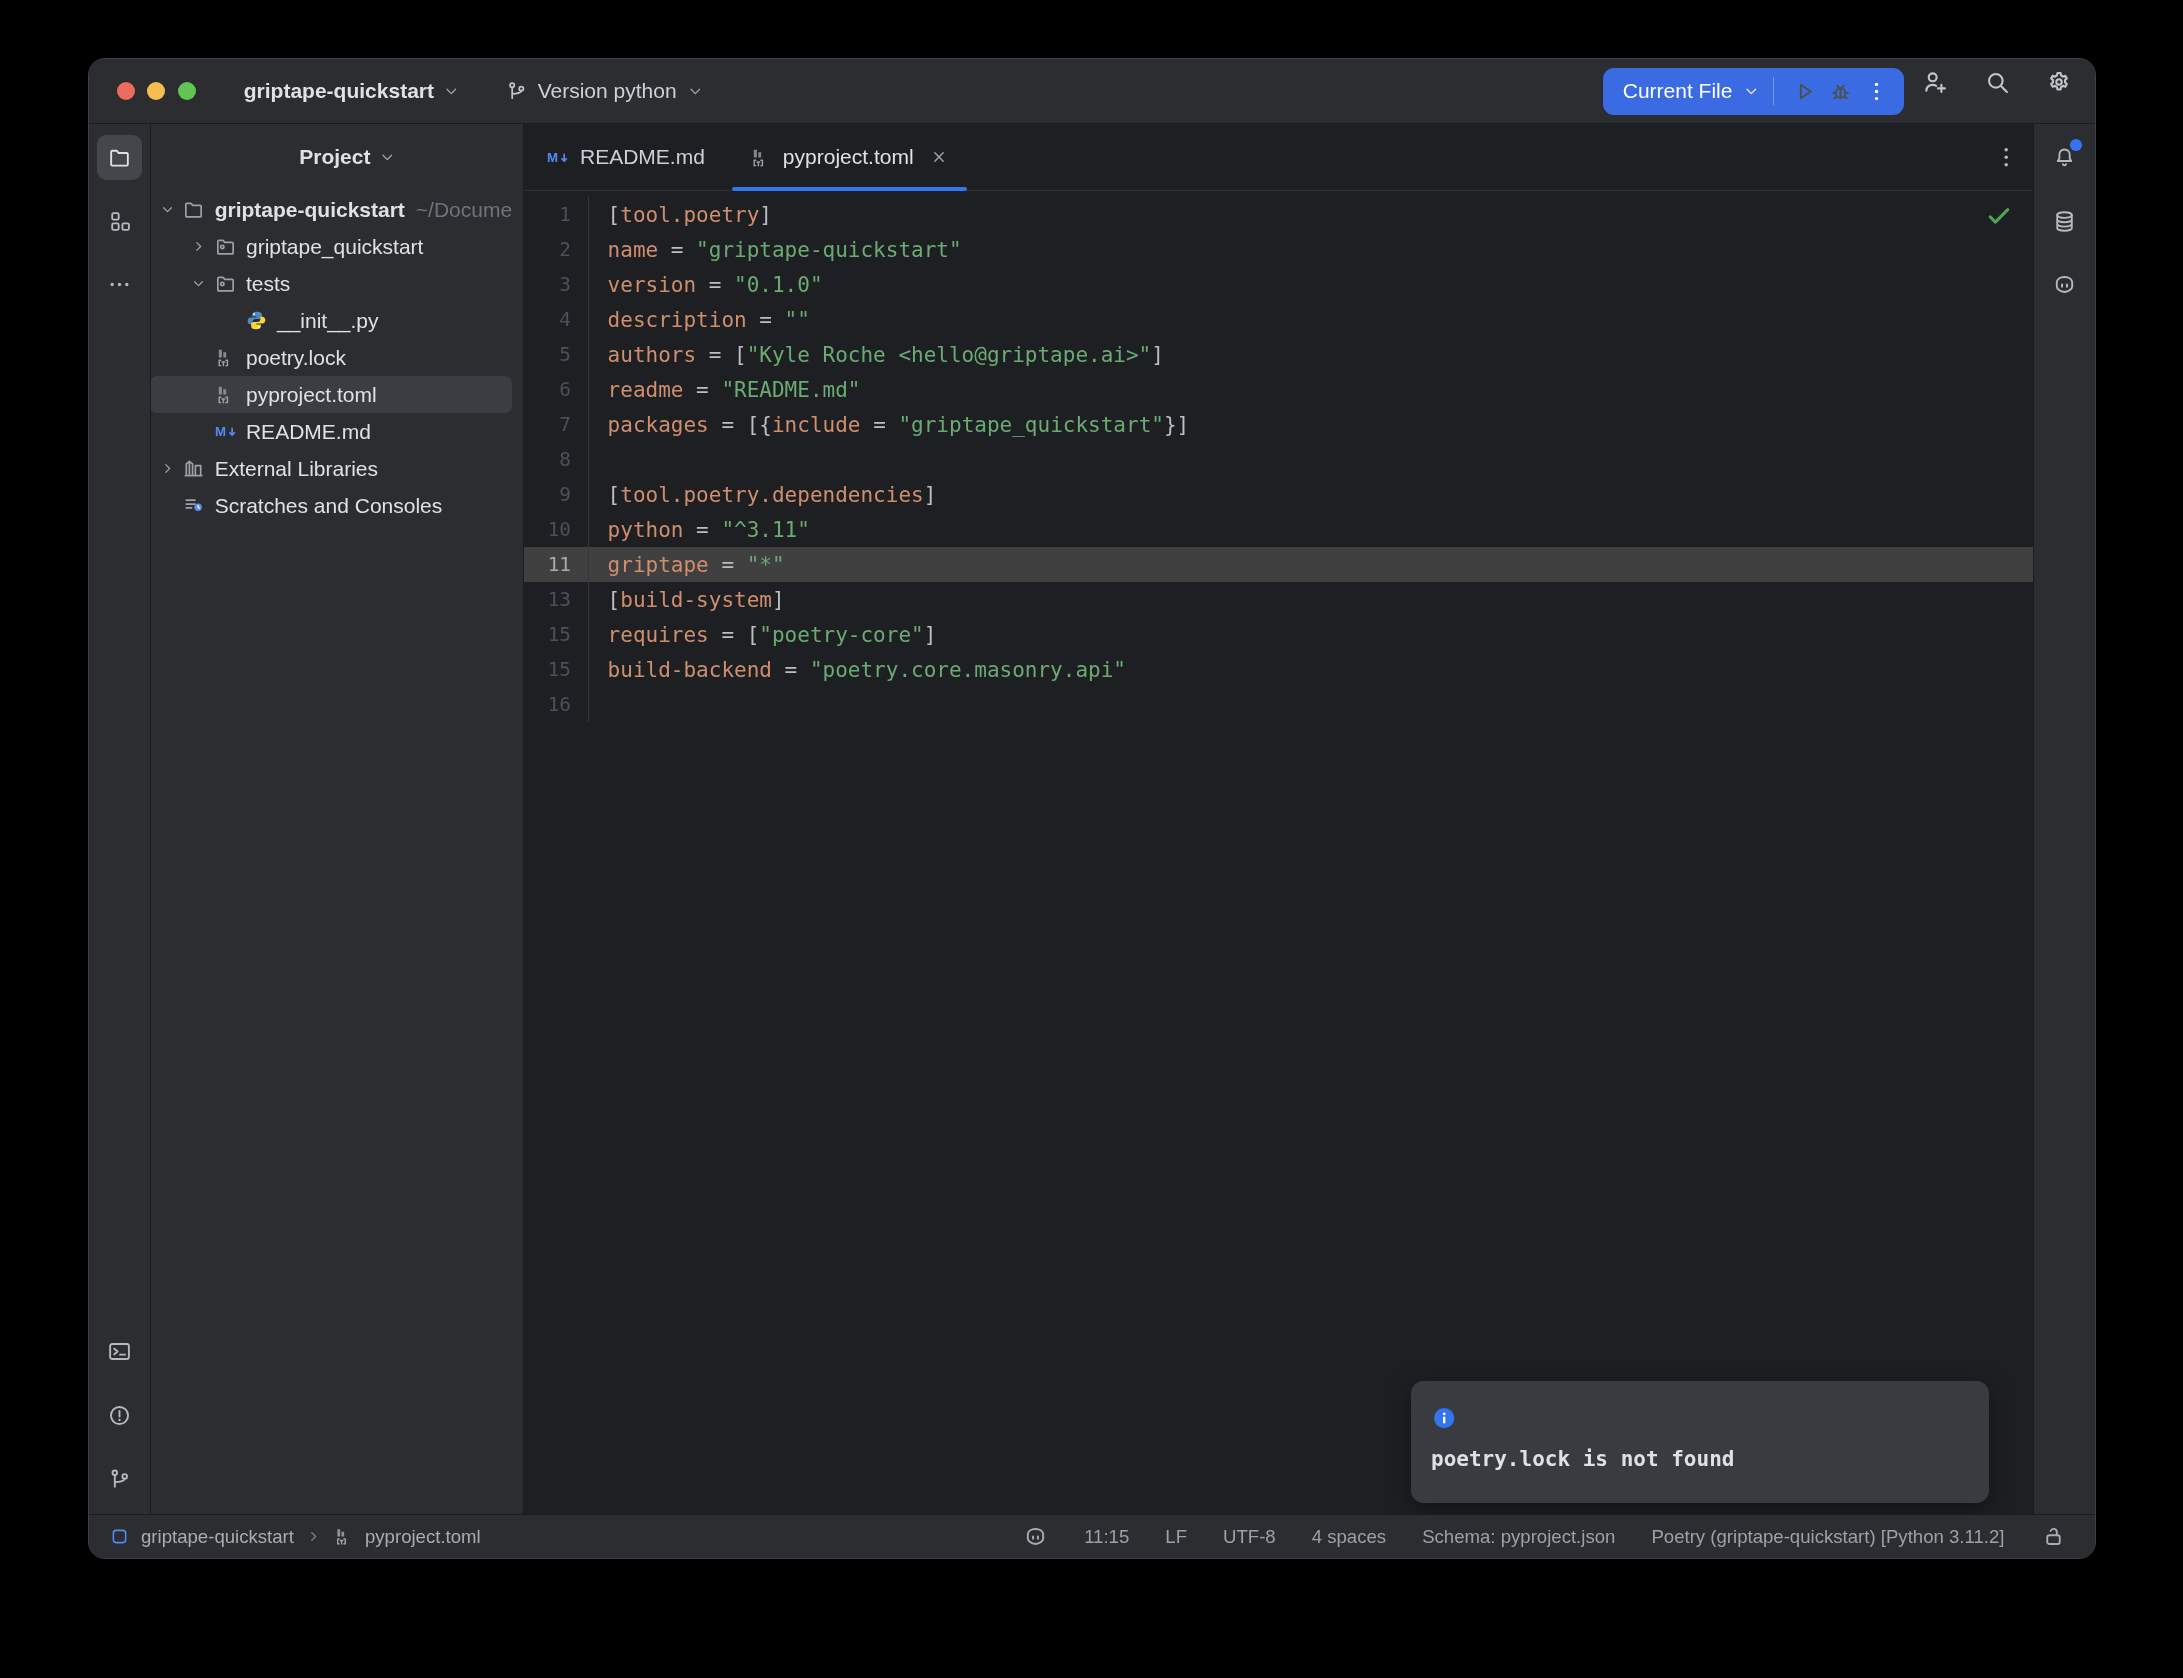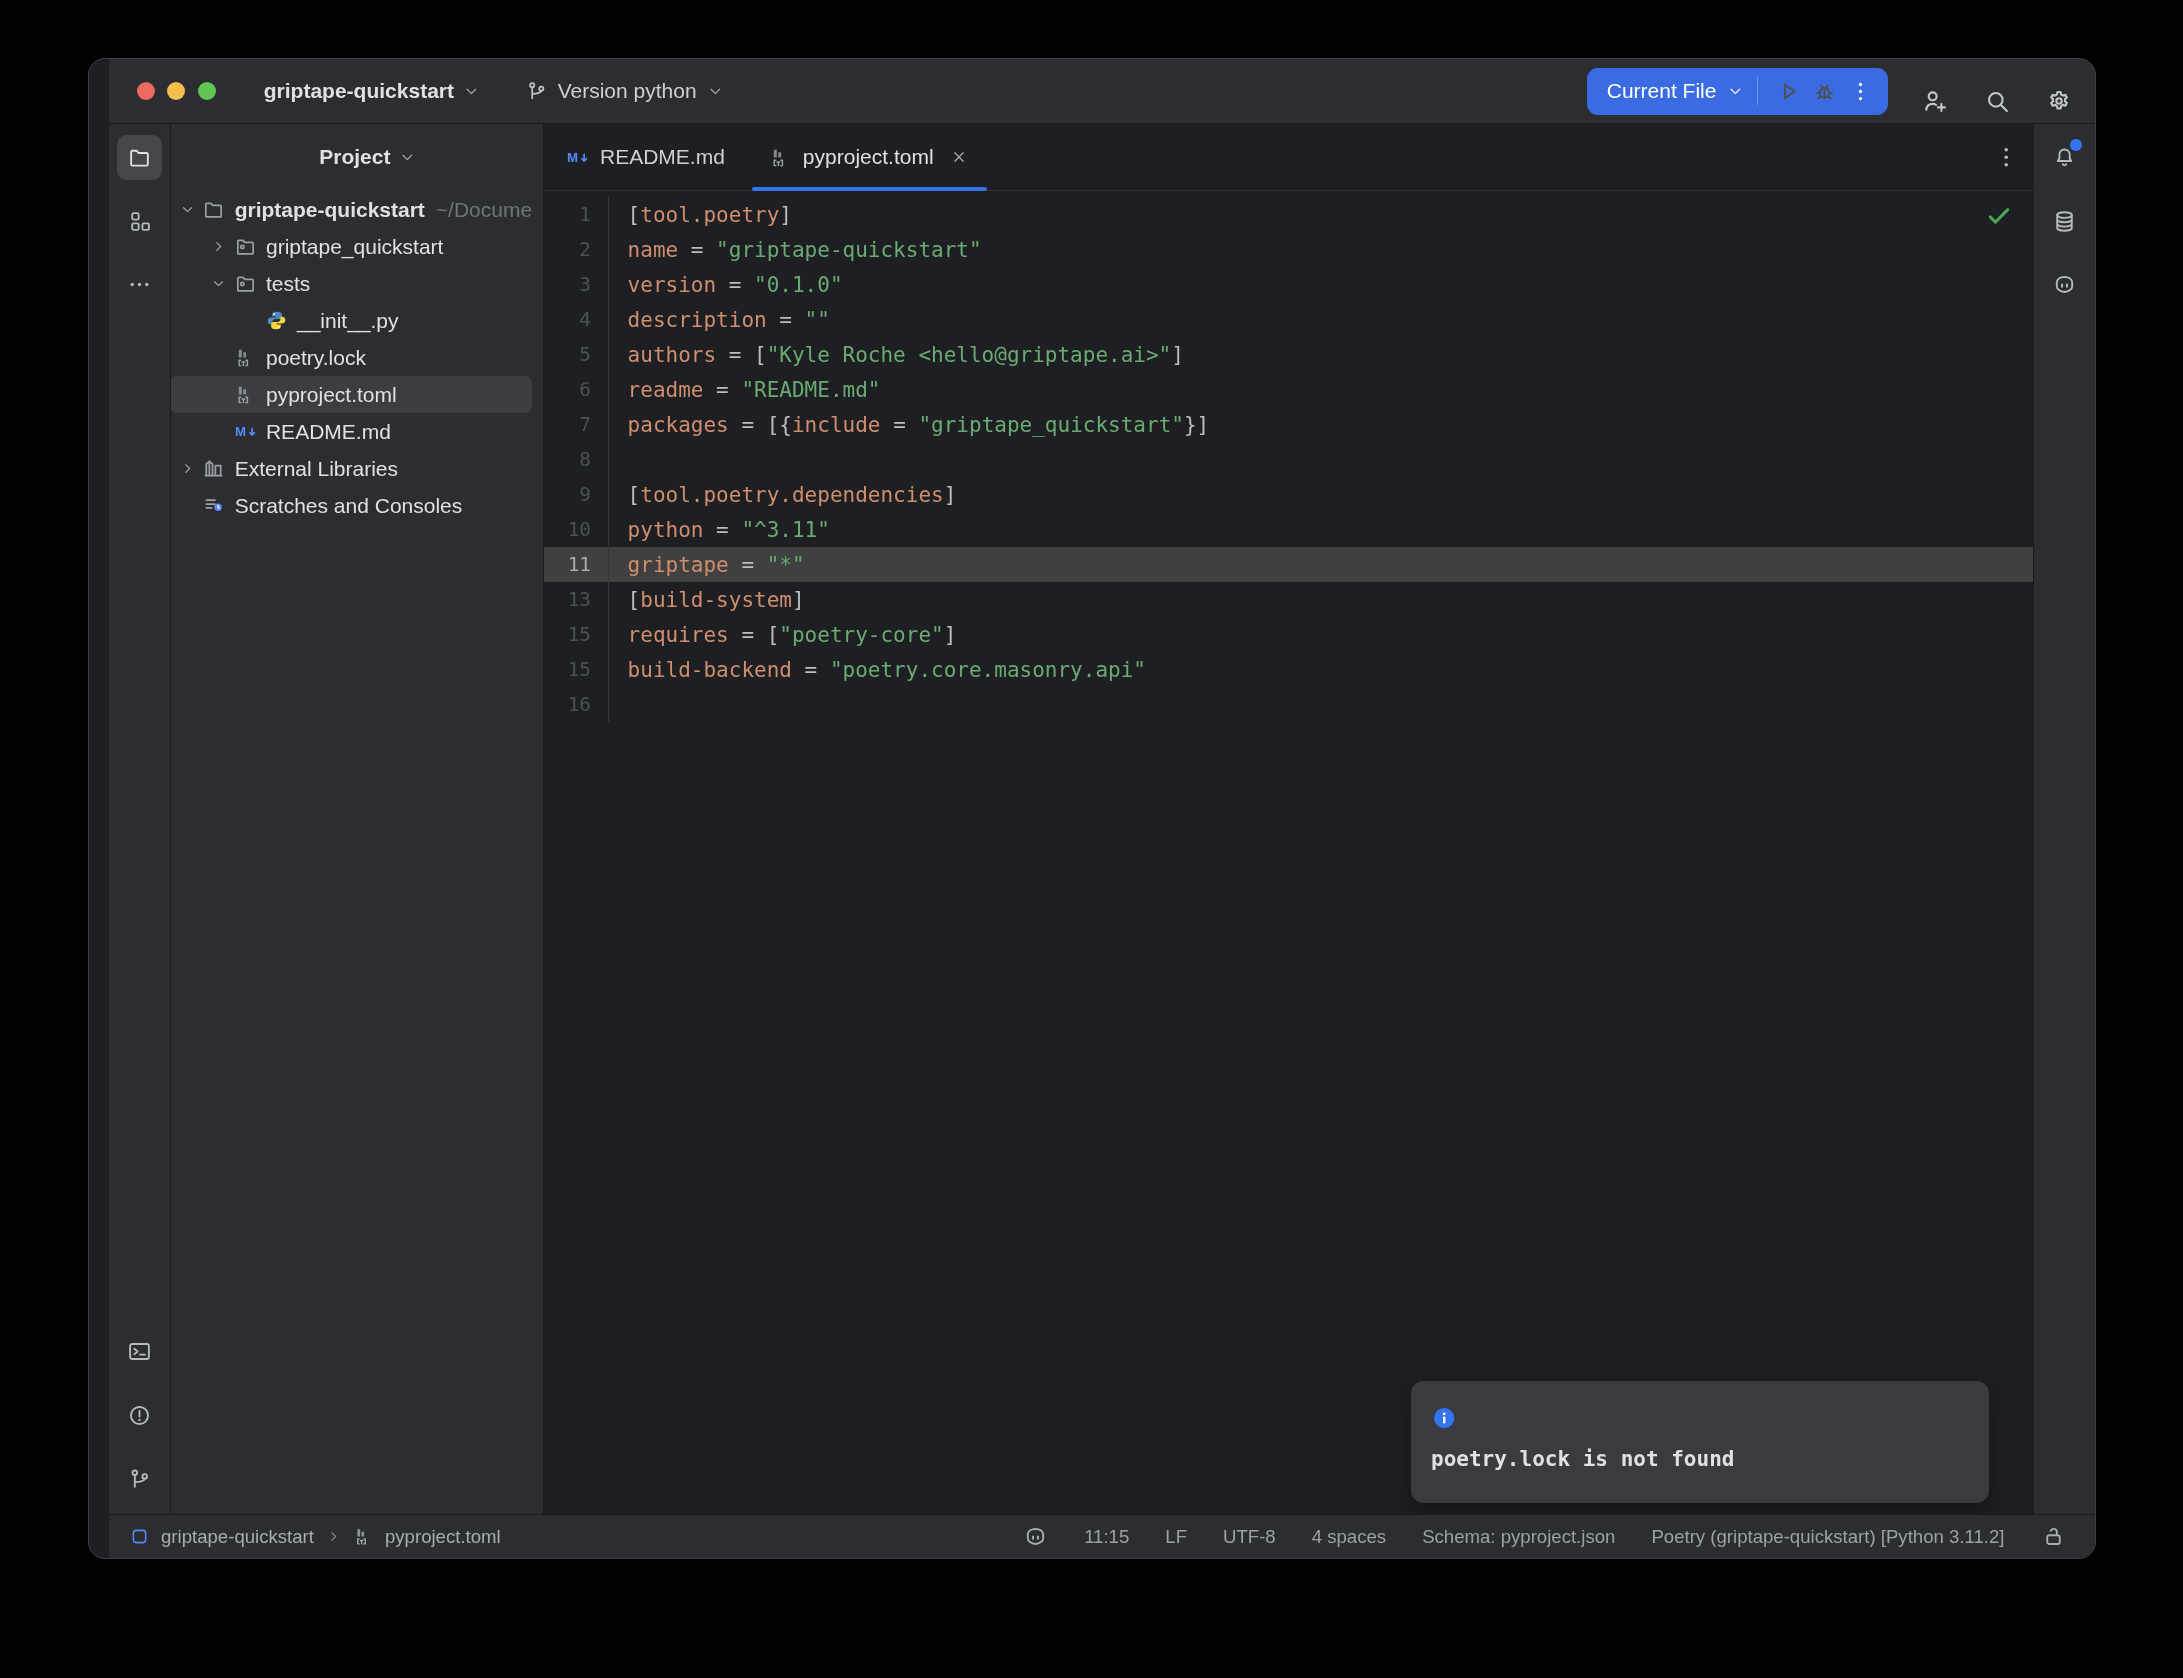--- a/index.html
+++ b/index.html
@@ -1,32 +1,32 @@
 <!DOCTYPE html>
 <html style="font-size:12.4px"><head>
 <meta charset="utf-8">
 <style>
   * { margin:0; padding:0; box-sizing:border-box; }
   html,body { width:2183px; height:1678px; background:#000; font-family:"Liberation Sans",sans-serif; overflow:hidden; }
   .screen { position:relative; width:2183px; height:1678px; background:#000; }
   .window { position:absolute; left:88px; top:58px; width:2008px; height:1501px; background:#1E1F22;
-            border:0.8px solid #3E4045; border-radius:17px; overflow:hidden; display:flex; flex-direction:column;padding-left:20px; }
+            border:0.8px solid #3E4045; border-radius:17px; overflow:hidden; display:flex; flex-direction:column; }
 
   
   .titlebar { flex:0 0 65px; background:#2B2D30; border-bottom:0.8px solid #1A1B1E; display:flex; align-items:center; padding:0 22px 0 28px; }
   .traffic { display:flex; gap:12.4px; align-items:center; }
   .tl { width:18px; height:18px; border-radius:50%; }
   .tl.r{background:#EC6A5E}.tl.y{background:#F5BF4F}.tl.g{background:#61C554}
   .proj-sw { display:flex; align-items:center; gap:7.8px; margin-left:48px; font-size:21px; font-weight:600; color:#DFE1E5; cursor:default; }
   .vcs { display:flex; align-items:center; gap:9.3px; margin-left:45px; font-size:21px; color:#CED0D6; }
   .ic { display:inline-flex; }
   .ic svg { width:100%; height:100%; display:block; }
   .ch20 { width:18.6px; height:18.6px; color:#9DA0A8; }
   .vcs-branch { width:23px; height:23px; color:#C2C5CB; }
-  .tb-right { margin-left:auto; display:flex; align-items:flex-end; gap:33px; }
+  .tb-right { margin-left:auto; display:flex; align-items:flex-start; gap:17px; }
   .run-widget { display:flex; align-items:center; height:47px; background:#3B6BE3; border-radius:11px; padding:0 9.3px 0 20px; color:#fff; }
   .rw-label { font-size:21px; margin-right:9.3px; }
   .rw-chev { width:18.6px; height:18.6px; color:#E6EBF7; }
   .rw-div { width:1.6px; height:28px; background:rgba(255,255,255,.30); margin:0 12.4px; }
   .rw-btn { width:36px; height:36px; display:flex; align-items:center; justify-content:center; }
   .rw-btn .ic { width:25px; height:25px; }
   .dk { color:#4E4F45; }
   .wt { color:#FFFFFF; }
   .tb-icons { display:flex; align-items:center; gap:34px; }
   .tb-ic { width:28px; height:28px; color:#C2C5CB; position:relative; }

